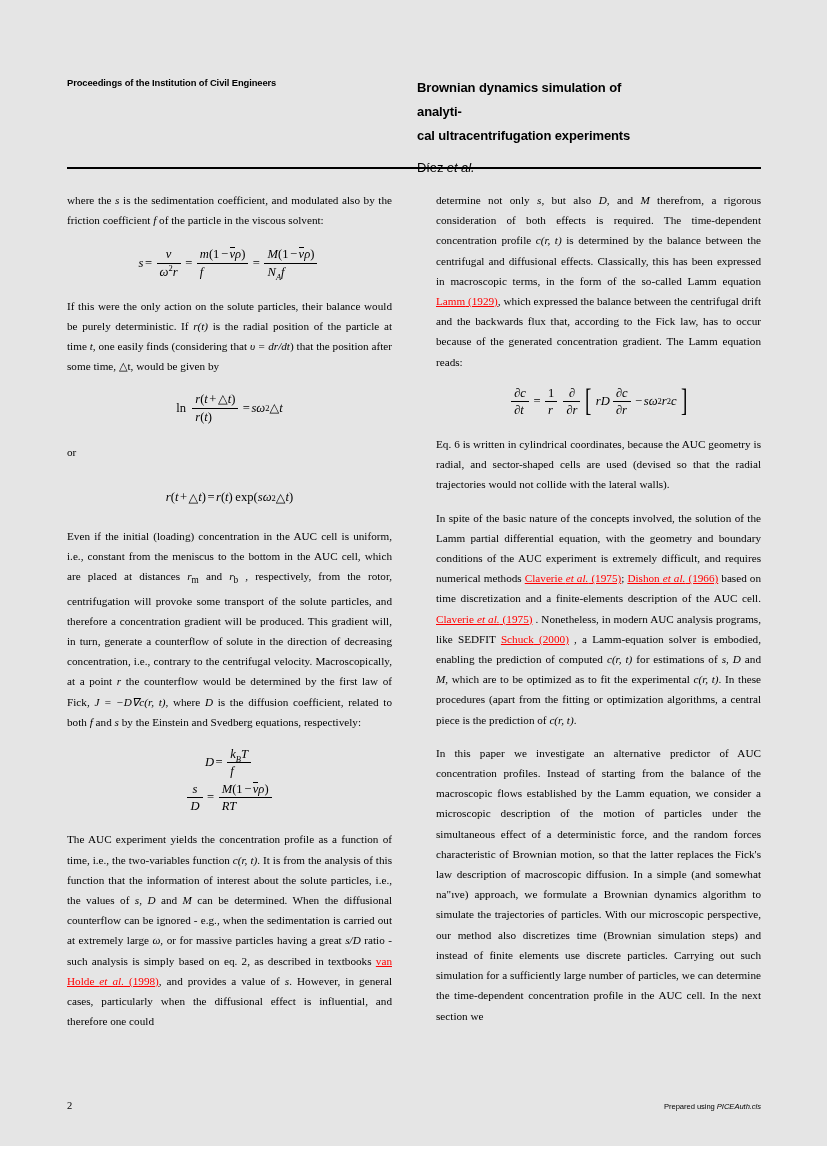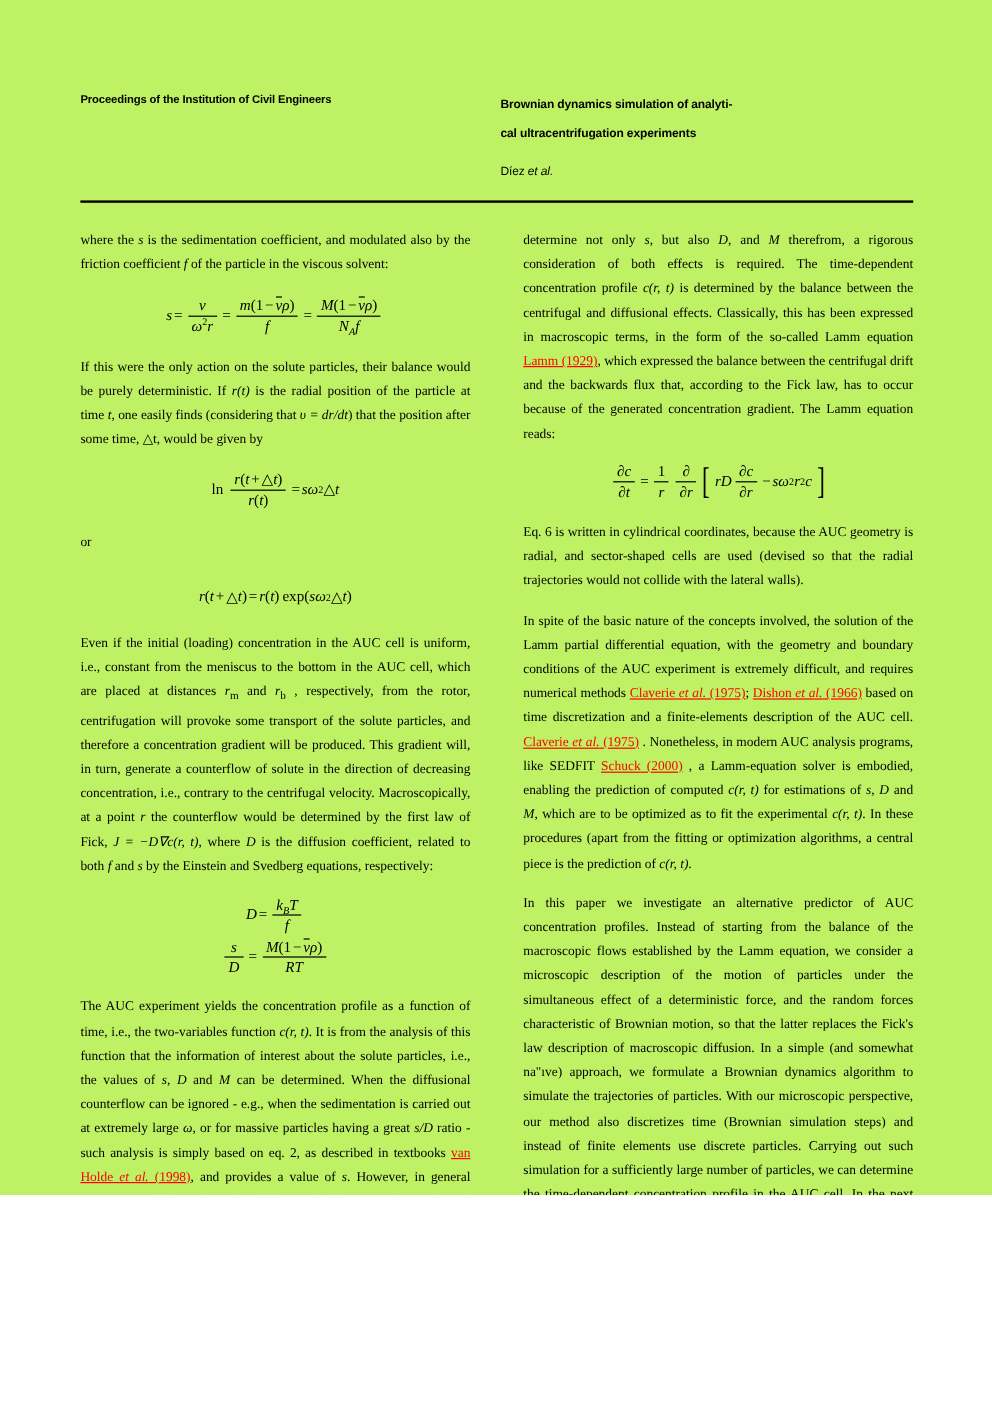--- a/index.html
+++ b/index.html
@@ -7,22 +7,22 @@
     padding: 0;
     background: #ffffff;
   }
   body {
     font-family: "Liberation Serif", serif;
     color: #000000;
   }
   .page {
     position: relative;
     width: 827px;
-    height: 996px;
-    background: #bef264;
+    height: 1146px;
+    background: #e5e5e5;
     overflow: hidden;
     box-sizing: border-box;
   }
 
   
   .runhead {
     position: absolute;
     left: 67px;
     top: 76px;
     width: 694px;
@@ -35,21 +35,21 @@
     flex: 0 0 350px;
     font-family: "Liberation Sans", sans-serif;
     font-weight: bold;
     font-size: 9.4px;
     line-height: 14px;
     letter-spacing: -0.1px;
   }
   .runhead-right {
     flex: 1 1 auto;
     font-family: "Liberation Sans", sans-serif;
-    font-size: 10px;
+    font-size: 13px;
     letter-spacing: -0.1px;
   }
   .runhead-title {
     font-weight: bold;
     line-height: 24px;
     max-width: 230px;
   }
   .runhead-authors {
     font-weight: normal;
     line-height: 18px;
@@ -124,21 +124,21 @@
     vertical-align: middle;
     margin: 0 3px;
     line-height: 1.12;
   }
   .frac .num { padding: 0 3px 1px 3px; }
   .frac .den {
     padding: 1px 3px 0 3px;
     border-top: 1.1px solid #000;
     width: 100%;
     box-sizing: border-box;
-    text-align: center;
+    text-align: left;
   }
   .sup {
     font-size: 0.68em;
     vertical-align: super;
     line-height: 0;
     font-style: italic;
   }
   .sup.up { font-style: normal; }
   .sub {
     font-size: 0.68em;

